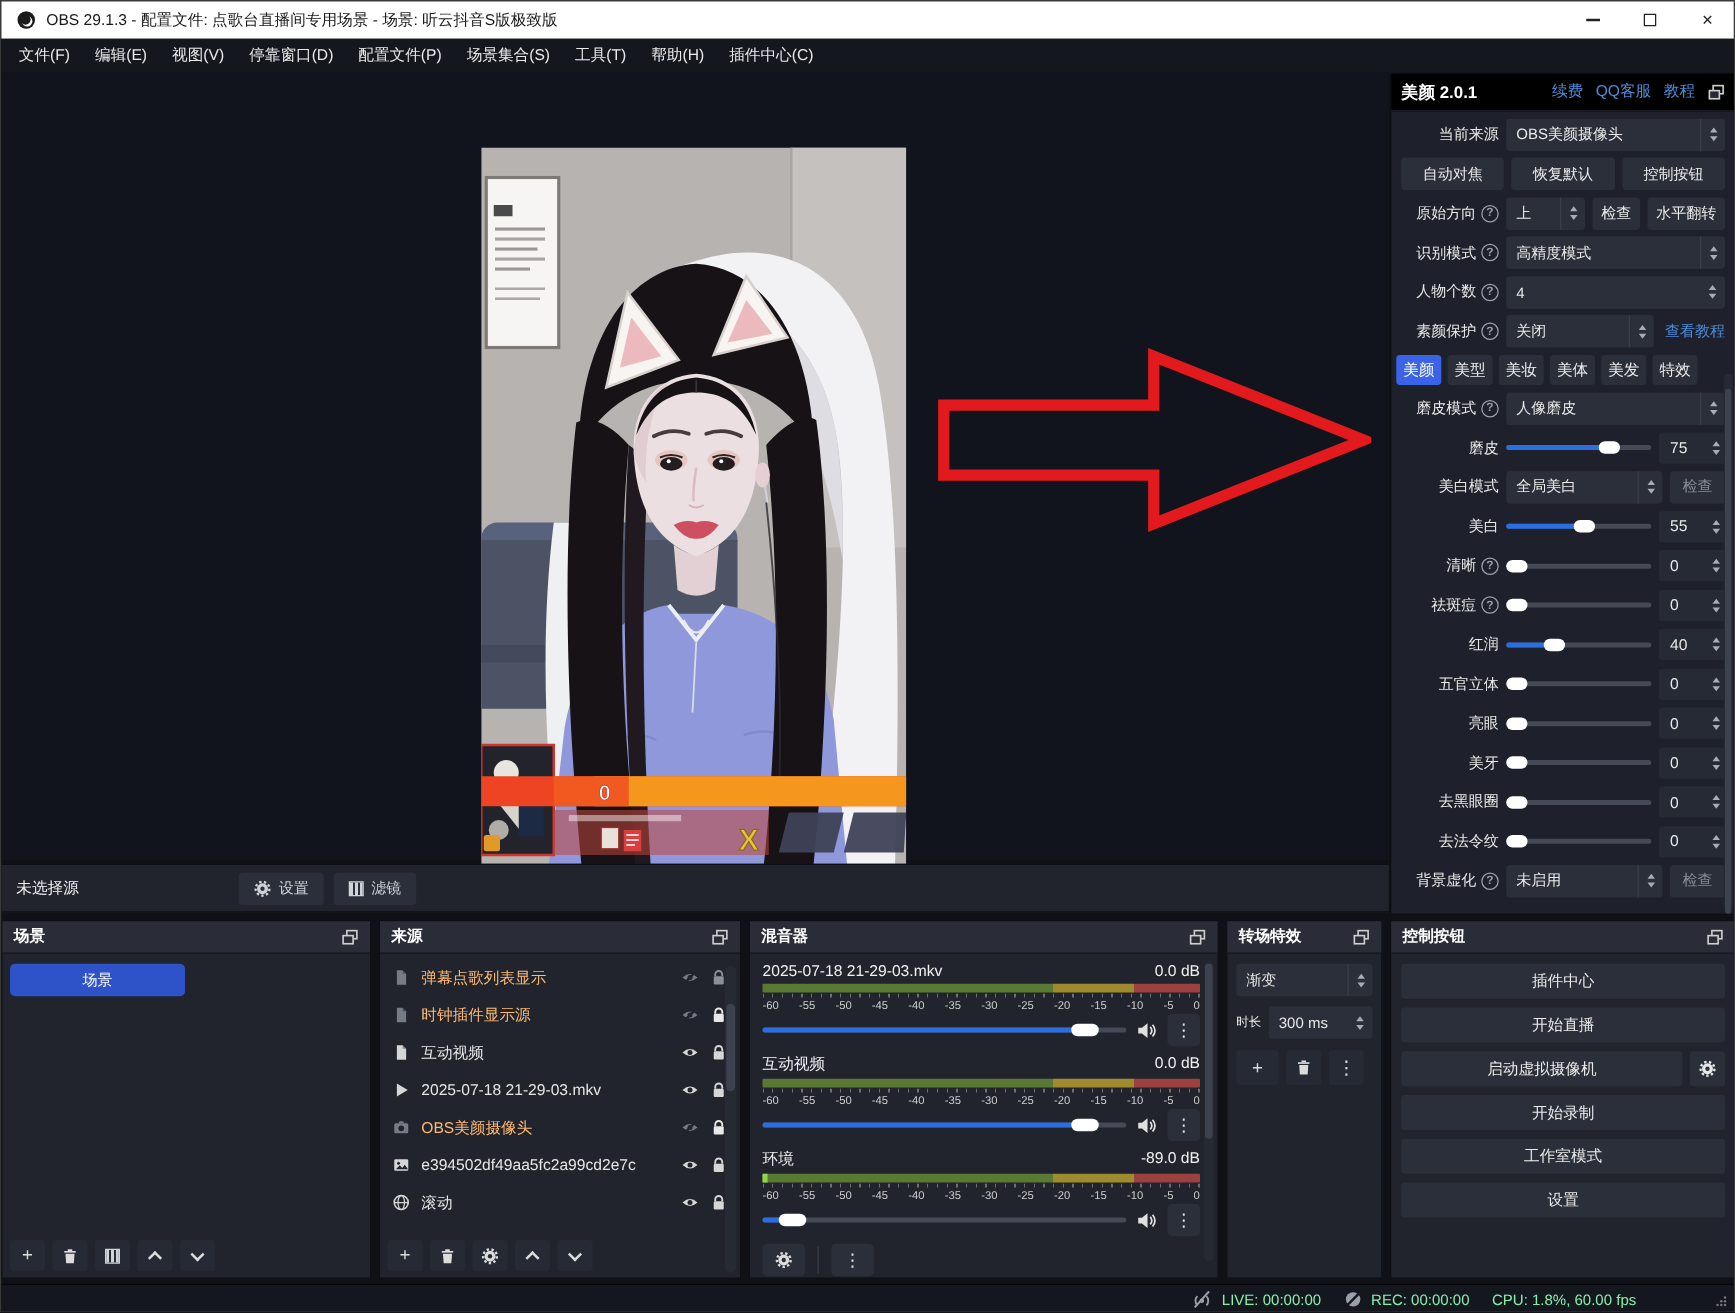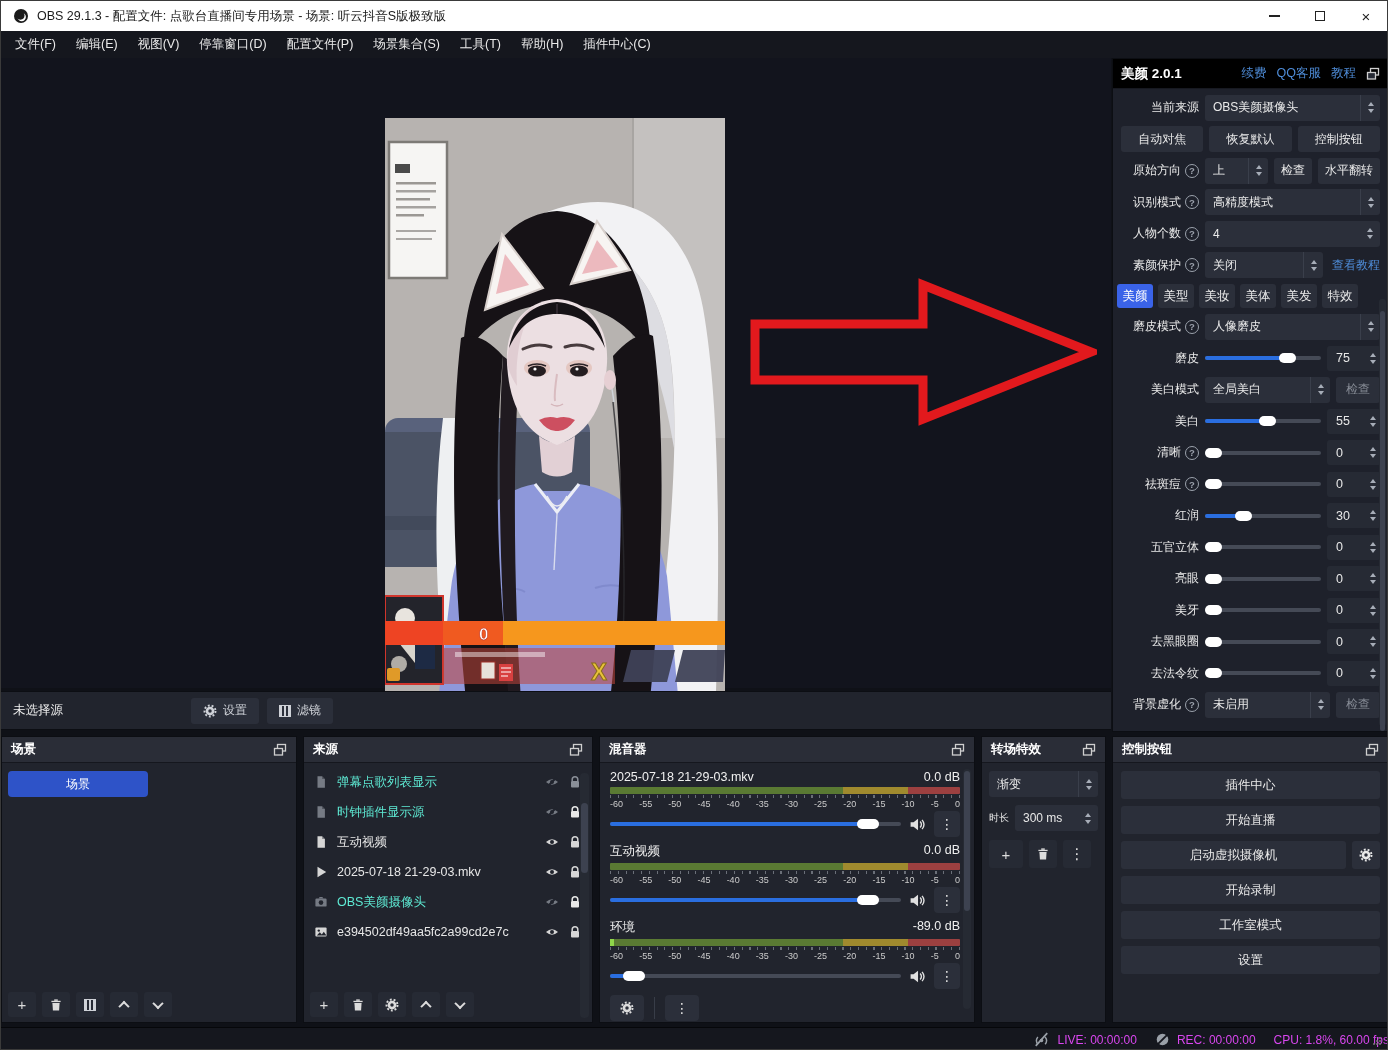--- a/index.html
+++ b/index.html
@@ -60,21 +60,21 @@
   .tbtn { width:28px; height:25px; background:#262a34; border-radius:3px; display:flex;
     align-items:center; justify-content:center; color:#dcdcdc; font-size:15px; }
   .chev-up { width:8px; height:8px; border-left:2px solid #dcdcdc; border-top:2px solid #dcdcdc;
     transform:rotate(45deg) translate(1px,1px); }
   .chev-dn { width:8px; height:8px; border-left:2px solid #dcdcdc; border-bottom:2px solid #dcdcdc;
     transform:rotate(-45deg) translate(1px,-1px); }
 
   
   .src-row { height:30px; display:flex; align-items:center; gap:9px; padding:0 10px; color:#e6e6e6; }
   .src-row .slab { flex:1; font-size:12.5px; white-space:nowrap; overflow:hidden; }
-  .src-row.dim { color:#5eead4;justify-content:flex-end; }
+  .src-row.dim { color:#fdba74;justify-content:flex-end; }
   .src-row.dim .sic { color:#767b84; }
   .sic { display:flex; color:#d6d6d6; }
   .i { width:14px; height:14px; }
   .src-scroll { position:absolute; right:3px; top:36px; width:9px; height:245px; background:#262a33; border-radius:4px; }
   .src-scroll .handle { position:absolute; left:1px; top:30px; width:7px; height:70px; background:#3d4250; border-radius:4px; }
 
   
   .mix-body { padding:7px 14px 0 10px; }
   .chan { margin-bottom:7px; }
   .chan-top { display:flex; font-size:12.5px; color:#f0f0f0; margin-bottom:3px; }
@@ -154,22 +154,22 @@
     left:calc((100% - 17px)*var(--val,0)/100); }
   .numbox { width:54px; height:25px; background:#262a34; border-radius:3px; display:flex; align-items:center;
     flex:none; padding-left:9px; position:relative; font-size:12.5px; }
   .numbox .nspin { position:absolute; right:5px; top:0; bottom:0; display:flex; flex-direction:column;
     gap:3px; justify-content:center; align-items:center; }
   .bp-scroll { position:absolute; right:2px; top:240px; bottom:5px; width:7px; background:#262a33; border-radius:3px; }
   .bp-scroll .handle { position:absolute; left:1px; top:12px; width:5px; height:420px; background:#3d4250; border-radius:3px; }
 
   
   #statusbar { left:0; top:1026px; width:1388px; height:24px; background:#15171e; border-top:1px solid #06070a;
-    display:flex; align-items:center; justify-content:flex-end; gap:18px; 
-    font-size:12px; color:#d946ef; }
+    display:flex; align-items:center; justify-content:flex-end; gap:18px; padding-right:80px;
+    font-size:12px; color:#86efac; }
   .st-item { display:flex; align-items:center; gap:7px; }
   #grip { position:absolute; right:5px; top:1034px; }
 </style>
 </head>
 <body>
 
 <div id="app">
 
   <div id="titlebar" class="abs">
     <span style="display:flex;">
@@ -482,20 +482,42 @@
       </div>
       <div class="src-row">
         <span class="sic">
             <svg class="i" viewBox="0 0 14 14">
               <rect x="1.4" y="2.4" width="11.2" height="9.2" rx="1" fill="currentColor"></rect>
               <circle cx="4.8" cy="5.6" r="1.2" fill="#21242d"></circle>
               <path d="M2.8 10.4l3-3.2 2 2.2 2-2.6 2.6 3.6z" fill="#21242d"></path>
             </svg>
           </span>
         <span class="slab">e394502df49aa5fc2a99cd2e7c</span>
+        <span class="sic">
+            <svg class="i" viewBox="0 0 14 14">
+              <path d="M1 7 Q7 1.5 13 7 Q7 12.5 1 7 Z" fill="currentColor"></path>
+              <circle cx="7" cy="7" r="2" fill="#21242d"></circle>
+            </svg>
+          </span>
+        <span class="sic">
+            <svg class="i" viewBox="0 0 14 14">
+              <path d="M4.2 6V4.6a2.8 2.8 0 015.6 0V6" fill="none" stroke="currentColor" stroke-width="1.5"></path>
+              <rect x="3" y="6" width="8" height="6.5" rx="1" fill="currentColor"></rect>
+            </svg>
+          </span>
+      </div>
+      <div class="src-row">
+        <span class="sic">
+            <svg class="i" viewBox="0 0 14 14">
+              <circle cx="7" cy="7" r="5.6" fill="none" stroke="currentColor" stroke-width="1.3"></circle>
+              <ellipse cx="7" cy="7" rx="2.6" ry="5.6" fill="none" stroke="currentColor" stroke-width="1"></ellipse>
+              <line x1="1.4" y1="7" x2="12.6" y2="7" stroke="currentColor" stroke-width="1"></line>
+            </svg>
+          </span>
+        <span class="slab">滚动</span>
         <span class="sic">
             <svg class="i" viewBox="0 0 14 14">
               <path d="M1 7 Q7 1.5 13 7 Q7 12.5 1 7 Z" fill="currentColor"></path>
               <circle cx="7" cy="7" r="2" fill="#21242d"></circle>
             </svg>
           </span>
         <span class="sic">
             <svg class="i" viewBox="0 0 14 14">
               <path d="M4.2 6V4.6a2.8 2.8 0 015.6 0V6" fill="none" stroke="currentColor" stroke-width="1.5"></path>
               <rect x="3" y="6" width="8" height="6.5" rx="1" fill="currentColor"></rect>
@@ -1014,21 +1036,21 @@
     <div class="b-row">
       <span class="b-lab">
           <span>红润</span>
         </span>
       <div class="bslider" style="--val: 30;">
           <div class="track"></div>
           <div class="fill"></div>
           <div class="knob"></div>
         </div>
       <div class="numbox">
-          <span>30</span>
+          <span>40</span>
           <span class="nspin">
             <i class="tu"></i>
             <i class="td"></i>
           </span>
         </div>
     </div>
 
     <div class="b-row">
       <span class="b-lab">
           <span>五官立体</span>

